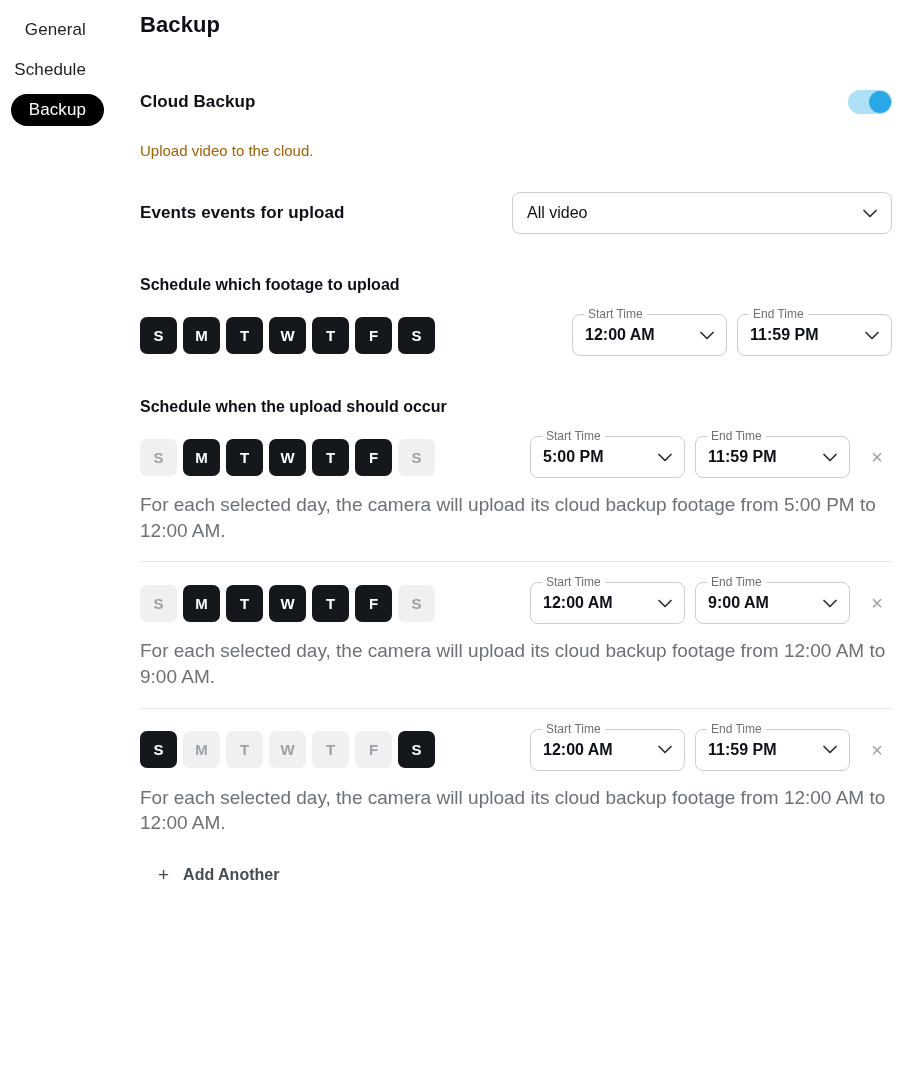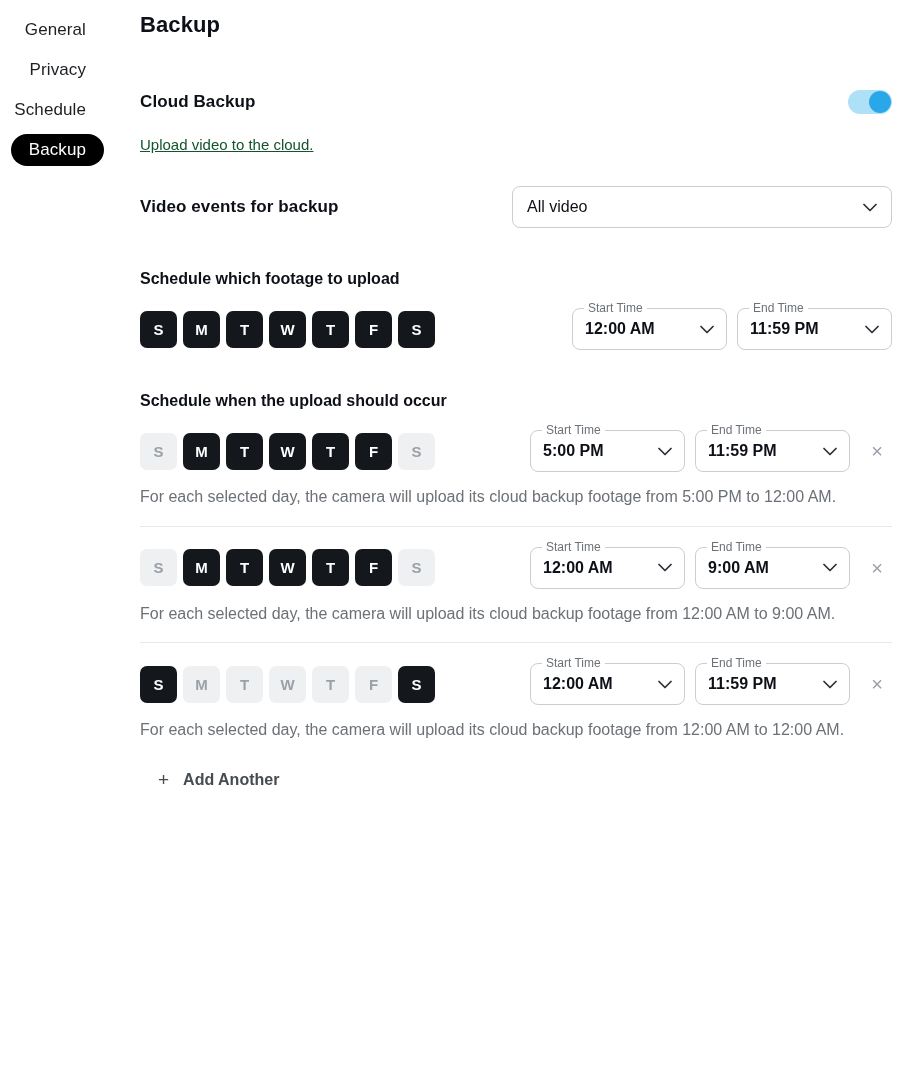--- a/index.html
+++ b/index.html
@@ -69,23 +69,22 @@
     justify-content: space-between;
     margin-top: 52px;
   }
   .label-strong {
     font-size: 17px;
     font-weight: bold;
     letter-spacing: .1px;
   }
   .sub-note {
     font-size: 15px;
-    color: #14532d;
-    margin-top: 22px;
-    text-decoration: underline;
+    color: #a16207;
+    margin-top: 28px;
   }
   .toggle {
     width: 44px;
     height: 24px;
     border-radius: 14px;
     background: #aee0f7;
     position: relative;
     cursor: pointer;
   }
   .toggle .knob {
@@ -185,21 +184,21 @@
     width: 30px;
     margin-left: 12px;
     text-align: center;
     font-size: 20px;
     color: #9aa1a8;
     cursor: pointer;
     line-height: 1;
   }
 
   .explain {
-    font-size: 16px;
+    font-size: 19px;
     color: #6b7177;
     margin-top: 14px;
     line-height: 1.35;
     max-width: 760px;
   }
   .divider {
     border: none;
     border-top: 1px solid #e6e8ea;
     margin: 18px 0 0 0;
   }
@@ -226,44 +225,41 @@
 </head>
 <body>
 
 <div class="page">
 
   <nav class="sidebar">
     <div class="side-item">
       <span class="pill">General</span>
     </div>
     <div class="side-item">
-      <span class="pill">Privacy</span>
-    </div>
-    <div class="side-item">
       <span class="pill">Schedule</span>
     </div>
     <div class="side-item active">
       <span class="pill">Backup</span>
     </div>
   </nav>
 
   <main class="main">
 
     <h1 class="panel-title">Backup</h1>
 
     <div class="row-toggle">
       <div class="label-strong">Cloud Backup</div>
       <div class="toggle">
         <div class="knob"></div>
       </div>
     </div>
     <div class="sub-note">Upload video to the cloud.</div>
 
     <div class="field-row">
-      <div class="label-strong">Video events for backup</div>
+      <div class="label-strong">Events events for upload</div>
       <div class="select-box">
         <span>All video</span>
         <span class="chev">
           <svg viewBox="0 0 14 9" width="14" height="9">
               <path d="M1 1.5 L7 7.5 L13 1.5" fill="none" stroke="#2b3036" stroke-width="1.7" stroke-linecap="round" stroke-linejoin="round"></path>
             </svg>
         </span>
       </div>
     </div>
 

